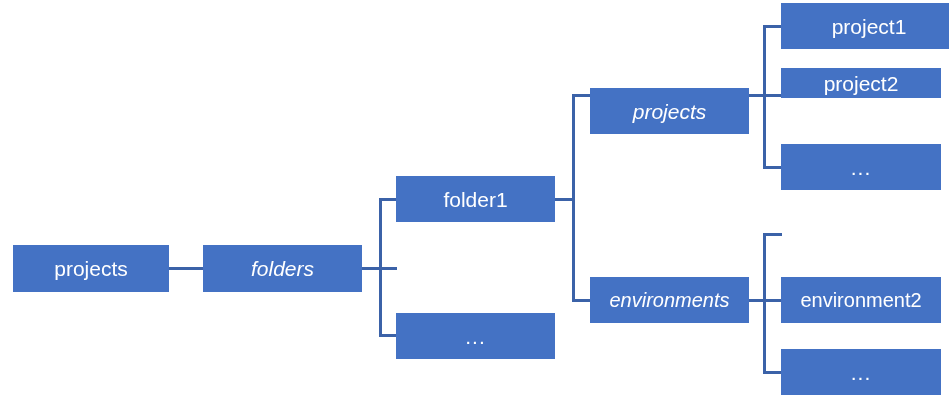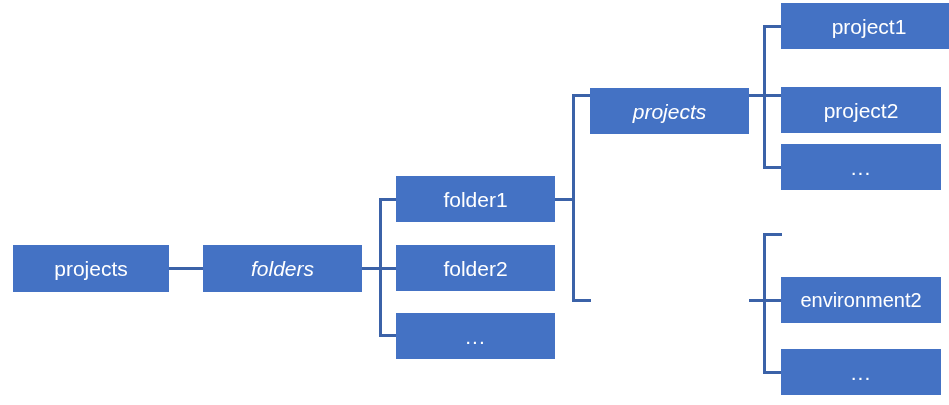--- a/index.html
+++ b/index.html
@@ -80,30 +80,30 @@
   <div class="conn h" style="left:763px; top:233px; width:19px;"></div>
   <div class="conn h" style="left:763px; top:299px; width:19px;"></div>
   <div class="conn h" style="left:763px; top:371px; width:19px;"></div>
 
   <div class="node" style="left:13px; top:245px; width:156px; height:47px;">projects</div>
 
   <div class="node italic" style="left:203px; top:245px; width:159px; height:47px;">folders</div>
 
   <div class="node" style="left:396px; top:176px; width:159px; height:46px;">folder1</div>
 
-  <div class="node" style="left:396px; top:245px; width:159px; height:46px;">folder2</div>
 
   <div class="node ellipsis" style="left:396px; top:313px; width:159px; height:46px;">...</div>
 
   <div class="node italic" style="left:590px; top:88px; width:159px; height:46px;">projects</div>
 
+  <div class="node italic tight" style="left:590px; top:277px; width:159px; height:46px;">environments</div>
 
   <div class="node" style="left:781px; top:3px; width:176px; height:46px;">project1</div>
 
-  <div class="node" style="left:781px; top:87px; width:160px; height:46px;">project2</div>
+  <div class="node" style="left:781px; top:68px; width:160px; height:30px;">project2</div>
 
   <div class="node ellipsis" style="left:781px; top:144px; width:160px; height:46px;">...</div>
 
 
   <div class="node tight" style="left:781px; top:277px; width:160px; height:46px;">environment2</div>
 
   <div class="node ellipsis" style="left:781px; top:349px; width:160px; height:46px;">...</div>
 
 </div>
 

